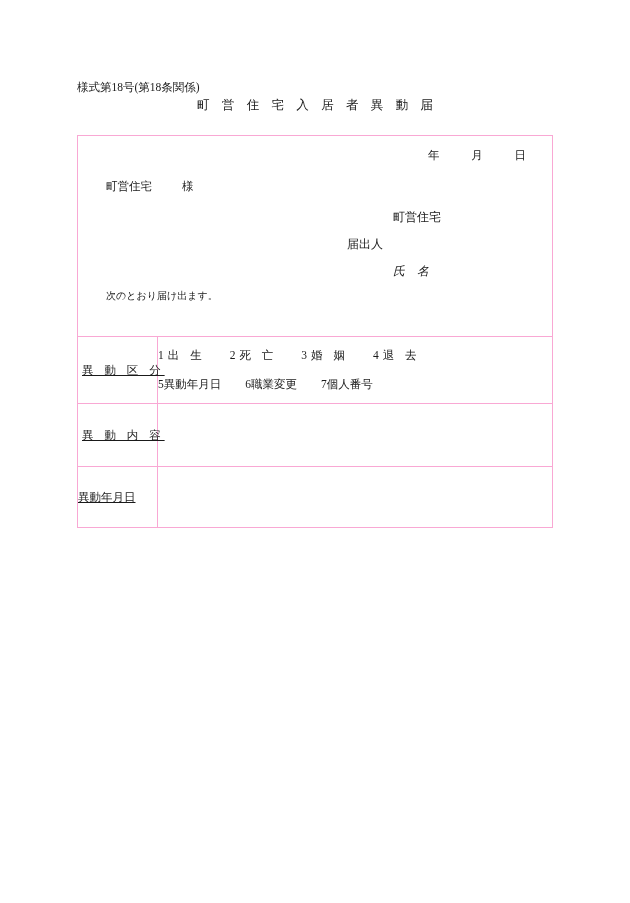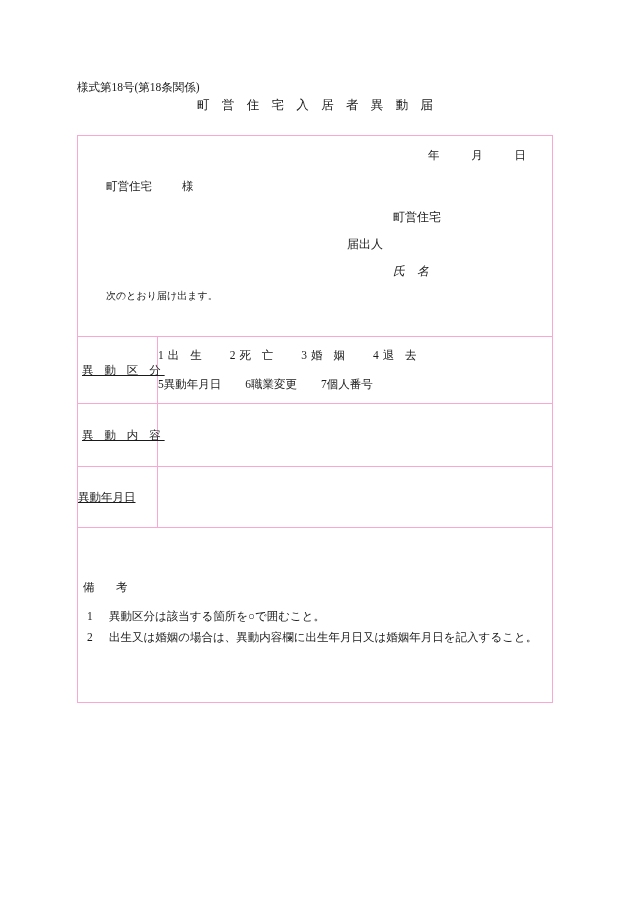--- a/index.html
+++ b/index.html
@@ -260,29 +260,16 @@
       <tr class="row-naiyo">
         <td class="lbl lbl-spaced">異 動 内 容</td>
         <td class="blank-cell" colspan="3"></td>
       </tr>
 
       <tr class="row-date">
         <td class="lbl">異動年月日</td>
         <td class="blank-cell" colspan="3"></td>
       </tr>
 
-      <tr>
-        <td class="remarks-cell" colspan="4">
-          <div class="remarks-title">備　考</div>
-          <div class="remark-item">
-            <span class="remark-num">1</span>
-            <span>異動区分は該当する箇所を○で囲むこと。</span>
-          </div>
-          <div class="remark-item">
-            <span class="remark-num">2</span>
-            <span>出生又は婚姻の場合は、異動内容欄に出生年月日又は婚姻年月日を記入すること。</span>
-          </div>
-        </td>
-      </tr>
 
     </tbody>
   </table>
 </div>
 
 </body></html>

